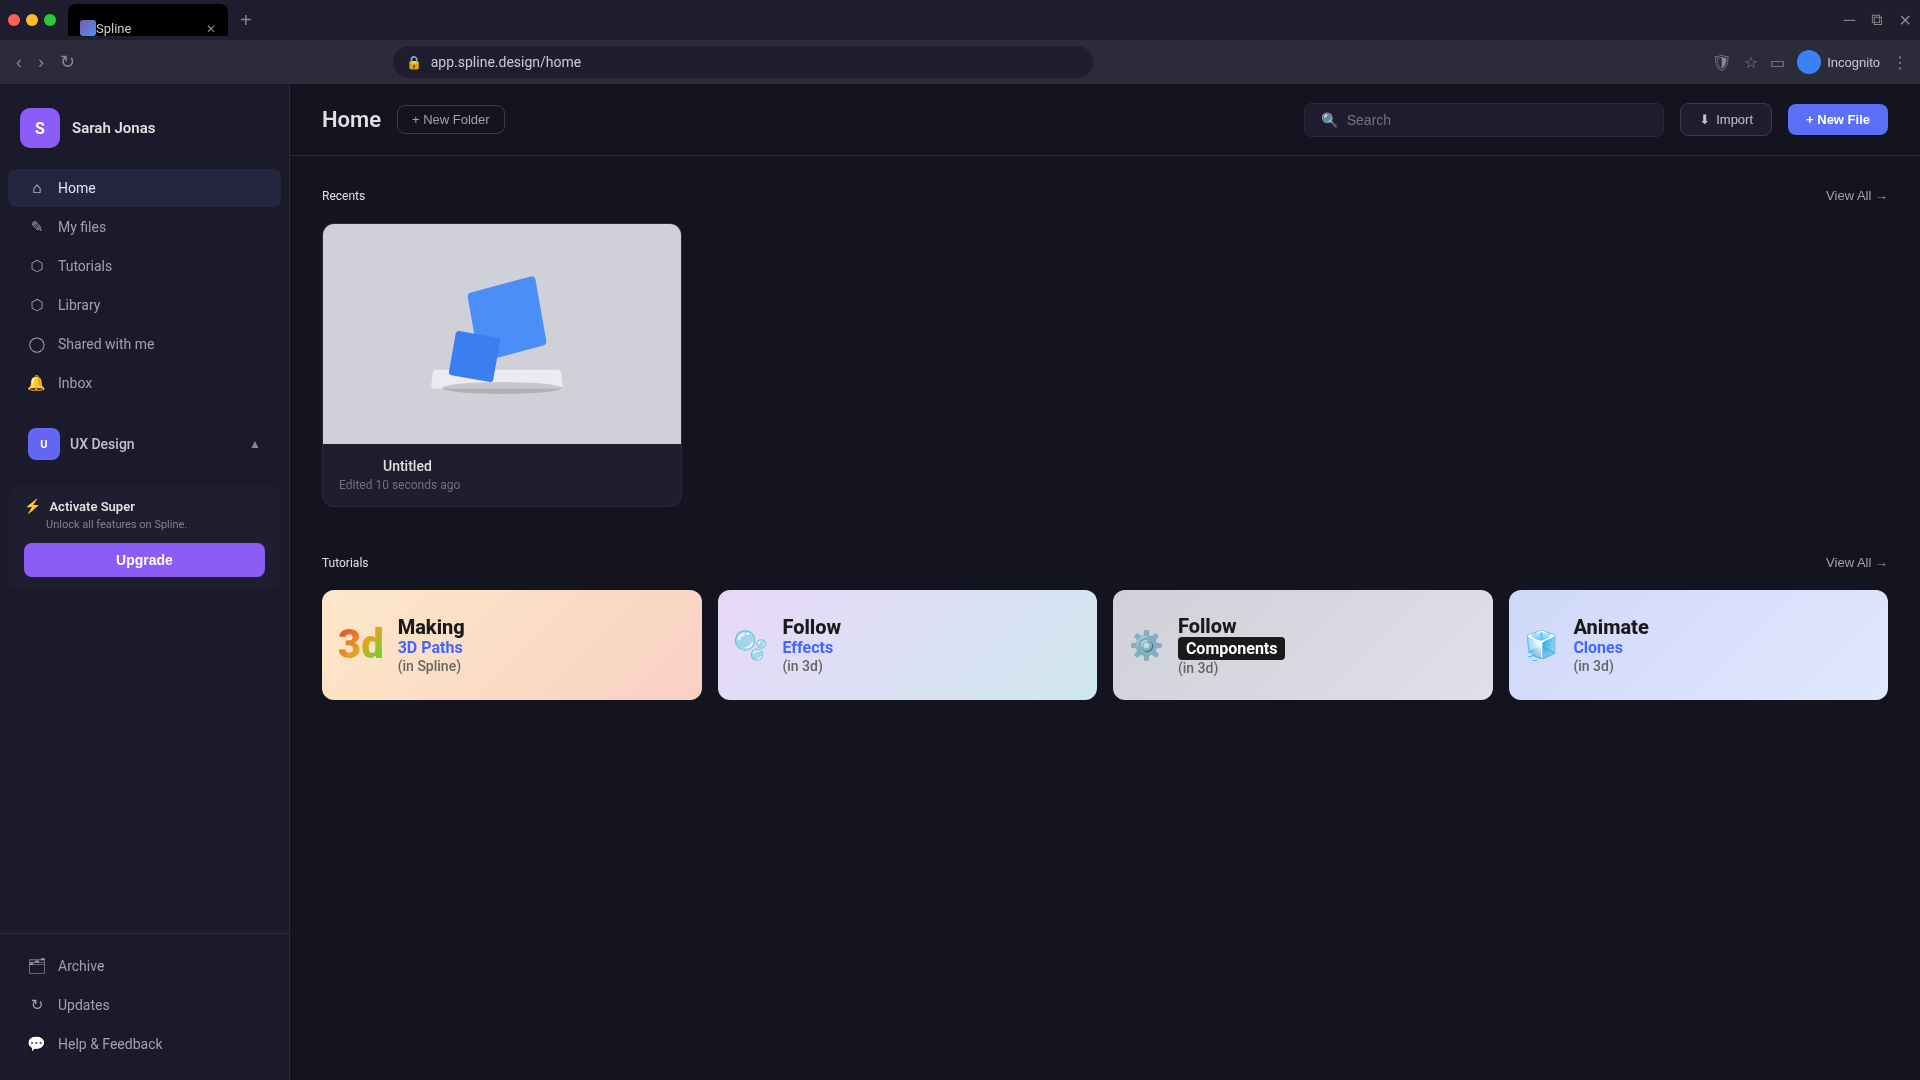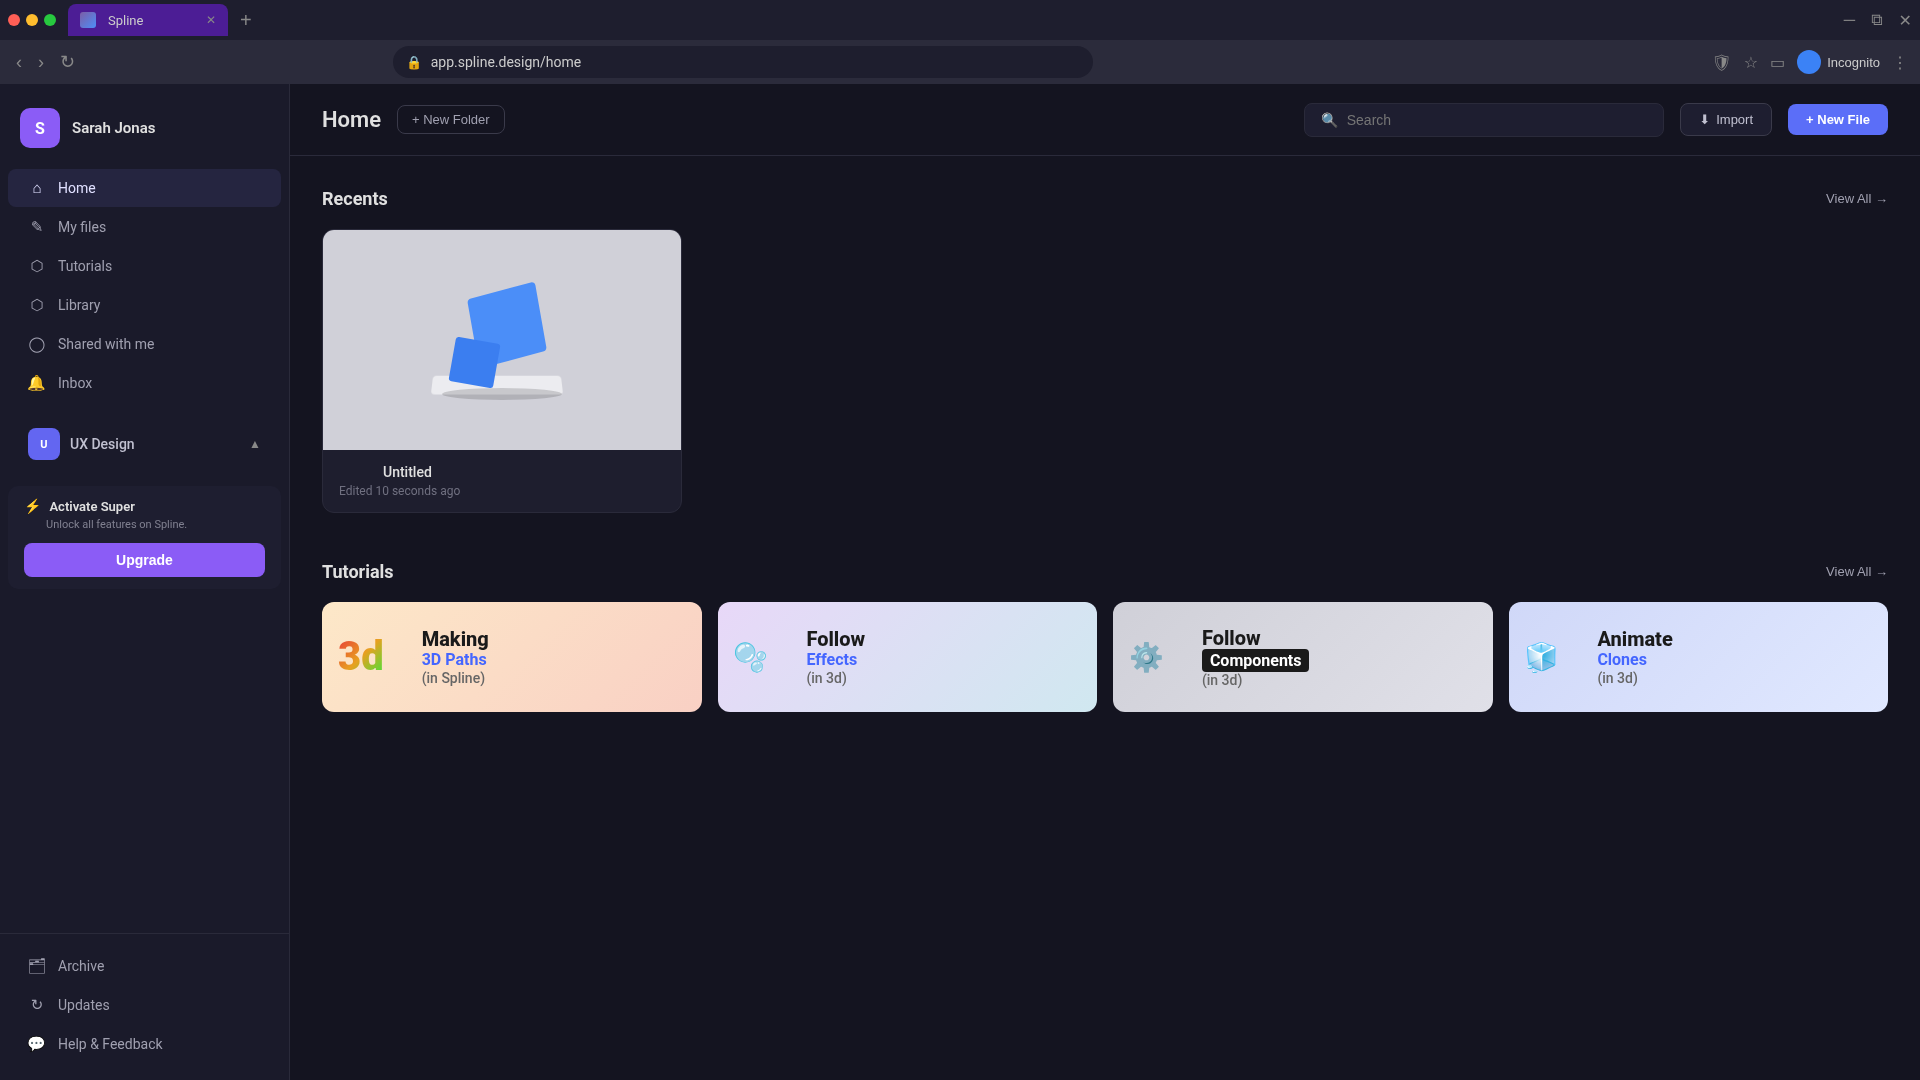--- a/index.html
+++ b/index.html
@@ -35,23 +35,23 @@
     }
     .traffic-light {
       width: 12px; height: 12px; border-radius: 50%;
       display: inline-block;
     }
     .tl-close { background: #ff5f56; }
     .tl-min { background: #ffbd2e; }
     .tl-max { background: #27c93f; }
     .browser-tab {
       display: flex;
-      align-items: center;
-      gap: 12px;
-      background: #4c1d95;
+      align-items: flex-end;
+      gap: 0;
+      background: #000000;
       border-radius: 8px 8px 0 0;
       padding: 0 12px;
       height: 32px;
       color: #ccc;
       font-size: 13px;
       min-width: 160px;
     }
     .tab-favicon {
       width: 16px; height: 16px;
       background: linear-gradient(135deg, #7b5ea7, #4e8ef7);
@@ -388,22 +388,22 @@
       padding: 32px;
     }
 
     .section-header {
       display: flex;
       align-items: center;
       justify-content: space-between;
       margin-bottom: 20px;
     }
     .section-title {
-      font-size: 18px;
-      font-weight: 700;
+      font-size: 12px;
+      font-weight: 400;
       color: #e0e0e0;
     }
     .view-all-btn {
       background: none;
       border: none;
       color: #a0a0b0;
       font-size: 13px;
       cursor: pointer;
       display: flex;
       align-items: center;
@@ -570,21 +570,20 @@
     .tutorial-card-2 { background: linear-gradient(135deg, #e8d8f8, #d0e8f0); }
     .tutorial-card-3 { background: linear-gradient(135deg, #d0d0d8, #e0e0e8); }
     .tutorial-card-4 { background: linear-gradient(135deg, #d0d8f8, #e0e8ff); }
 
     .tutorial-icon {
       font-size: 36px;
       flex-shrink: 0;
     }
     .tutorial-text-block {
       flex: 1;
-      margin-left: 24px;
     }
     .tutorial-main {
       font-size: 20px;
       font-weight: 800;
       line-height: 1.1;
       color: #1a1a1a;
     }
     .tutorial-sub {
       font-size: 16px;
       font-weight: 700;

